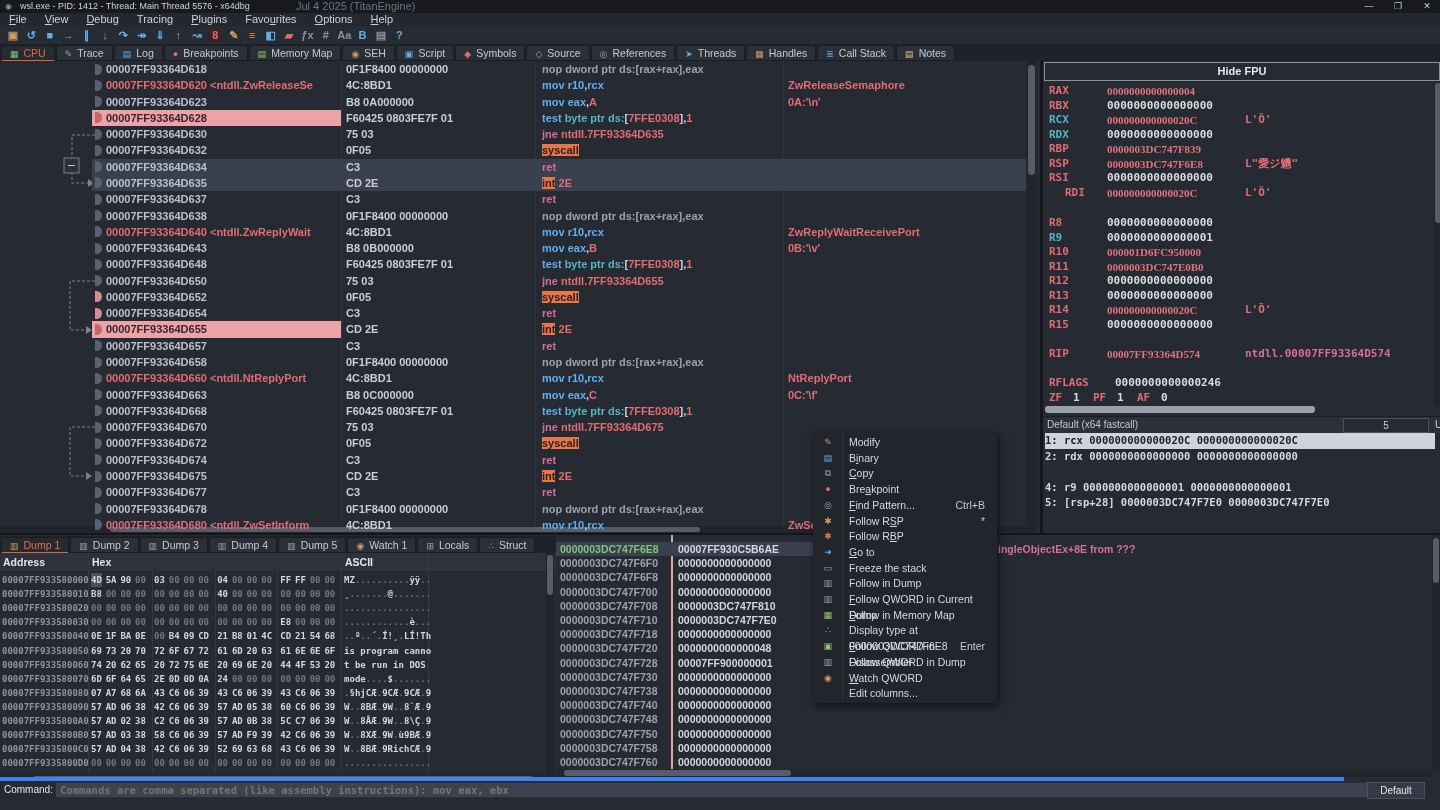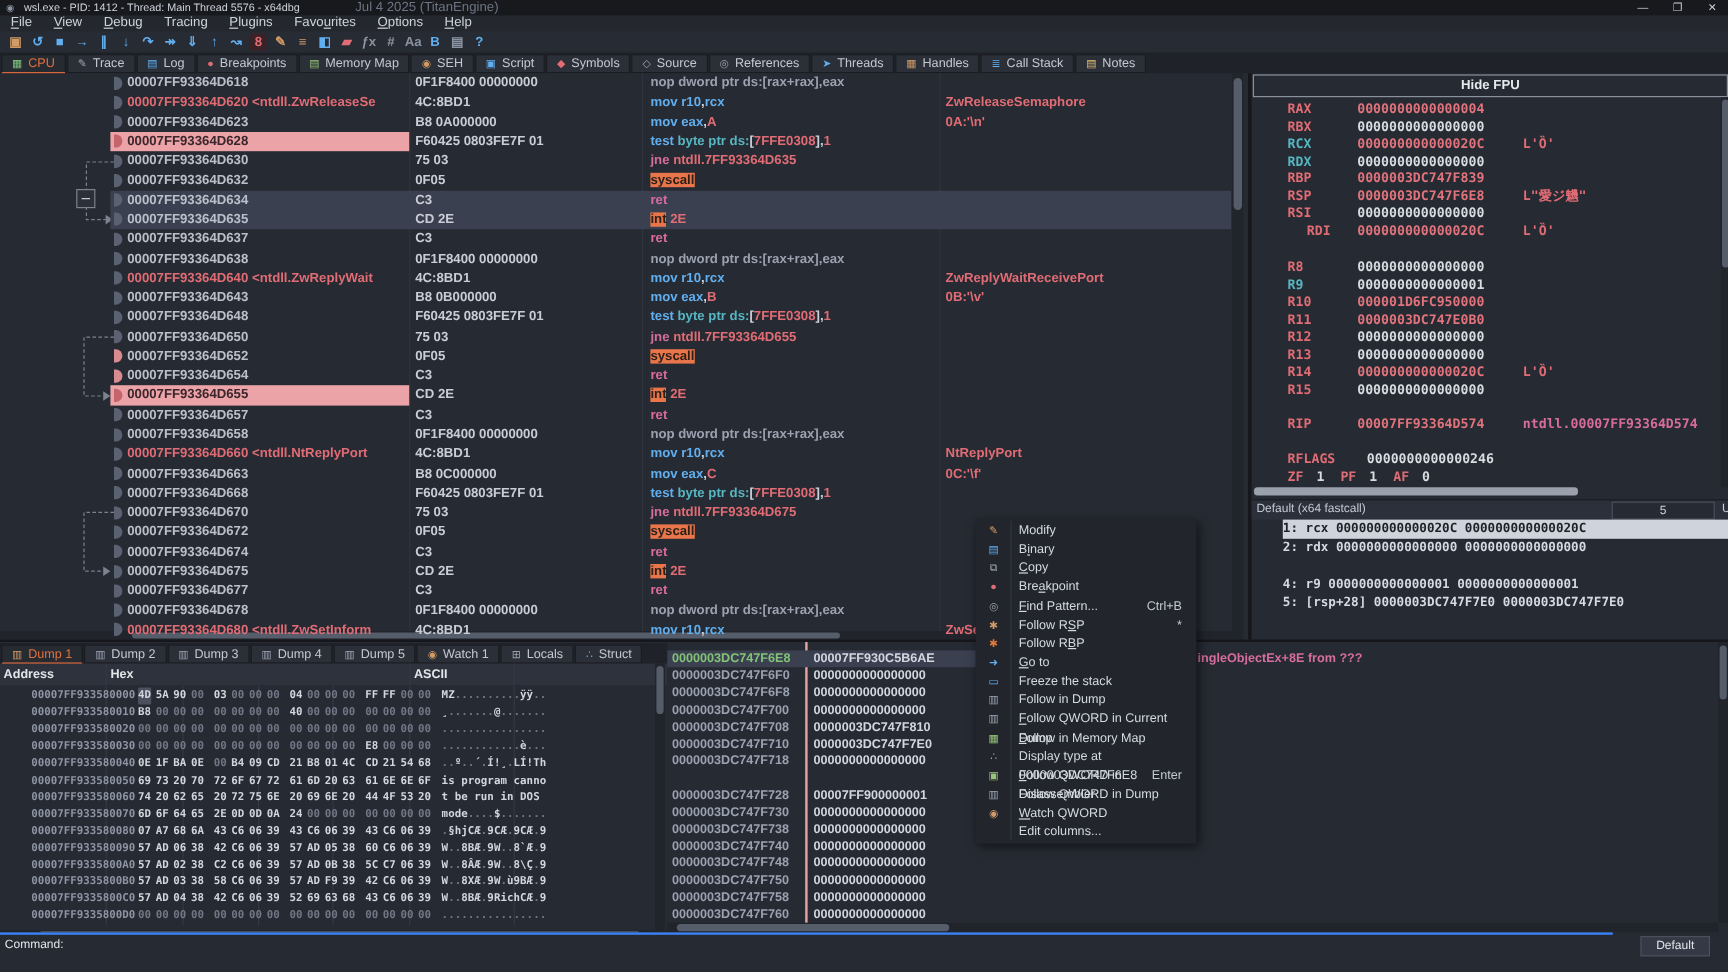--- a/index.html
+++ b/index.html
@@ -1,19 +1,19 @@
 <!DOCTYPE html>
 <html><head>
 <meta charset="utf-8">
 <style>
   html,body{margin:0;padding:0;background:#101216;}
   #root{position:relative;width:1440px;height:810px;background:#262a32;overflow:hidden;
         font-family:"Liberation Sans",sans-serif;color:#ccd2dc;}
   .abs{position:absolute;}
-  .mono{font-family:"DejaVu Sans Mono",monospace;margin-left:24px;}
+  .mono{font-family:"DejaVu Sans Mono",monospace;}
   
   #titlebar{left:0;top:0;width:1440px;height:13px;background:#17191d;font-size:9px;line-height:13px;}
   #titleicon{left:5px;top:2px;width:9px;height:9px;color:#8a93a2;font-size:8px;line-height:9px;}
   #titletext{left:20px;top:0;color:#cfd3da;}
   .winbtn{top:0;width:24px;text-align:center;color:#c8cdd6;font-size:9px;line-height:13px;}
   
   #menubar{left:0;top:13px;width:1440px;height:13px;background:#24272e;font-size:11px;line-height:13px;}
   .mi{display:inline-block;padding:0 9px;color:#ccd2dc;}
   #menudate{left:296px;top:0;color:#6d7483;font-size:11px;line-height:13px;}
   
@@ -41,21 +41,21 @@
   .t-w{color:#ccd2dc;} .t-g{color:#9aa2b1;} .t-b{color:#61afef;} .t-c{color:#56b6c2;}
   .t-r{color:#e06c75;} .t-p{color:#d66d9e;} .t-sys{background:#e8764a;color:#2e2018;}
   .coldiv{top:0;width:1px;height:472px;background:#30343e;}
   
   .sbtrack{background:#21242b;} .sbthumb{background:#555c6a;border-radius:4px;}
   
   #regs{left:1040px;top:61px;width:400px;height:472px;background:#262a32;border-left:3px solid #15171c;}
   #hidefpu{left:1px;top:1px;width:394px;height:17px;border:1px solid #8b919c;text-align:center;
            font-size:11px;line-height:17px;font-weight:bold;color:#e6e9ee;}
   .regrow{position:absolute;font-size:11px;line-height:14px;font-weight:bold;white-space:pre;}
-  .rl-r{color:#e06c75;} .rl-c{color:#56b6c2;} .rv-w{color:#d7dbe2;} .rv-r{color:#e0737c;}
+  .rl-r{color:#e06c75;} .rl-c{color:#56b6c2;} .rv-w{color:#d7dbe2;} .rv-r{color:#e0737c;font-family:Liberation Serif, serif;}
   .rx-r{color:#e06c75;} .rx-m{color:#d76d9b;}
   #reghbar{left:2px;top:345px;width:270px;height:7px;background:#9aa1ad;border-radius:3px;}
   #convbar{left:0;top:355px;width:400px;height:16px;background:#2c303a;border-top:1px solid #1a1d23;}
   #convlabel{left:4px;top:1px;font-size:10px;color:#c3c9d3;line-height:14px;}
   #argcountbox{left:300px;top:1px;width:84px;height:13px;background:#262a32;border:1px solid #4a505c;
                text-align:center;font-size:10px;line-height:13px;color:#ccd2dc;}
   #lockbtn{left:392px;top:1px;font-size:10px;line-height:14px;color:#ccd2dc;width:46px;}
   .argrow{position:absolute;left:2px;width:390px;height:15.6px;font-size:10.5px;line-height:15.6px;
           font-weight:bold;white-space:pre;color:#d4d9e2;}
   .argrow.sel{background:#ced3dc;color:#1e2127;}
@@ -83,21 +83,21 @@
   #stackredline{left:115px;top:0;width:2px;height:234px;background:#e8a2a2;}
   
   #ctxmenu{left:813px;top:432px;width:184px;height:271px;background:#22252c;border:1px solid #51576            3;
            box-shadow:2px 3px 8px rgba(0,0,0,.55);font-size:10.5px;}
   .cmi{position:absolute;left:1px;width:181px;height:15.7px;line-height:15.7px;color:#d4d9e2;}
   .cmicon{position:absolute;left:7px;width:14px;text-align:center;font-size:9px;}
   .cmlabel{position:absolute;left:35px;}
   .cmshort{position:absolute;right:10px;color:#c3c9d3;}
   #cmsep{position:absolute;left:29px;top:2px;width:1px;height:266px;background:#31353e;}
   
-  #cmdbar{left:0;top:777px;width:1344px;height:18px;background:#262a32;border-top:2px solid #3b82f6;}
+  #cmdbar{left:0;top:777px;width:1344px;height:18px;background:#262a32;border-top:4px solid #3b82f6;}
   #cmdlabel{left:4px;top:2px;font-size:10px;line-height:14px;color:#e2e5ea;}
   #cmdinput{position:absolute;left:55px;top:1px;width:1306px;height:14px;background:#3d424e;border:1px solid #2a2e36;
             color:#9aa3b2;font-family:"DejaVu Sans Mono",monospace;font-size:10.5px;font-weight:bold;padding:0 4px;}
   #defaultbtn{left:1367px;top:1px;width:56px;height:15px;background:#343945;border:1px solid #4a505c;
               text-align:center;font-size:10px;line-height:15px;color:#e2e5ea;}
   #statusbar{left:0;top:795px;width:1440px;height:15px;background:#1d2026;font-size:10px;line-height:15px;}
   #runstate{left:18px;top:0;color:#c9833f;font-weight:bold;}
   #modinfo{left:105px;top:0;color:#d2d7df;}
   .addrlink{color:#cd5c5c;text-decoration:underline;}
   #timewasted{right:4px;top:0;color:#c65f5f;}
@@ -441,20 +441,21 @@
       <div class="abs sbtrack" style="left:876px;top:0;width:8px;height:234px">
         <div class="abs sbthumb" style="left:1px;top:3px;width:6px;height:45px"></div>
       </div>
     <div class="strow sel" style="top: 7px;"><div class="stbg"></div><span class="staddr green">0000003DC747F6E8</span><span class="stval">00007FF930C5B6AE</span><span class="stcomm">ingleObjectEx+8E from ???</span></div>
         <div class="strow" style="top: 21.2px;"><span class="staddr">0000003DC747F6F0</span><span class="stval">0000000000000000</span></div>
         <div class="strow" style="top: 35.4px;"><span class="staddr">0000003DC747F6F8</span><span class="stval">0000000000000000</span></div>
         <div class="strow" style="top: 49.6px;"><span class="staddr">0000003DC747F700</span><span class="stval">0000000000000000</span></div>
         <div class="strow" style="top: 63.8px;"><span class="staddr">0000003DC747F708</span><span class="stval">0000003DC747F810</span></div>
         <div class="strow" style="top: 78px;"><span class="staddr">0000003DC747F710</span><span class="stval">0000003DC747F7E0</span></div>
         <div class="strow" style="top: 92.2px;"><span class="staddr">0000003DC747F718</span><span class="stval">0000000000000000</span></div>
+        <div class="strow" style="top: 106.4px;"><span class="staddr">0000003DC747F720</span><span class="stval">0000000000000048</span></div>
         <div class="strow" style="top: 120.6px;"><span class="staddr">0000003DC747F728</span><span class="stval">00007FF900000001</span></div>
         <div class="strow" style="top: 134.8px;"><span class="staddr">0000003DC747F730</span><span class="stval">0000000000000000</span></div>
         <div class="strow" style="top: 149px;"><span class="staddr">0000003DC747F738</span><span class="stval">0000000000000000</span></div>
         <div class="strow" style="top: 163.2px;"><span class="staddr">0000003DC747F740</span><span class="stval">0000000000000000</span></div>
         <div class="strow" style="top: 177.4px;"><span class="staddr">0000003DC747F748</span><span class="stval">0000000000000000</span></div>
         <div class="strow" style="top: 191.6px;"><span class="staddr">0000003DC747F750</span><span class="stval">0000000000000000</span></div>
         <div class="strow" style="top: 205.8px;"><span class="staddr">0000003DC747F758</span><span class="stval">0000000000000000</span></div>
         <div class="strow" style="top: 220px;"><span class="staddr">0000003DC747F760</span><span class="stval">0000000000000000</span></div>
       </div>
   </div>
@@ -528,17 +529,18 @@
         <span class="cmicon" style="color: rgb(209, 154, 102);">◉</span>
         <span class="cmlabel"><u>W</u>atch QWORD</span>
       </div>
       <div class="cmi" style="top: 254.2px;">
         <span class="cmlabel">Edit columns...</span>
       </div>
     </div>
 
   <div class="abs" id="cmdbar">
     <span class="abs" id="cmdlabel">Command:</span>
+    <input id="cmdinput" placeholder="Commands are comma separated (like assembly instructions): mov eax, ebx" style="">
     <div class="abs" id="defaultbtn">Default</div>
   </div>
 
 
 </div>
 
 </body></html>

